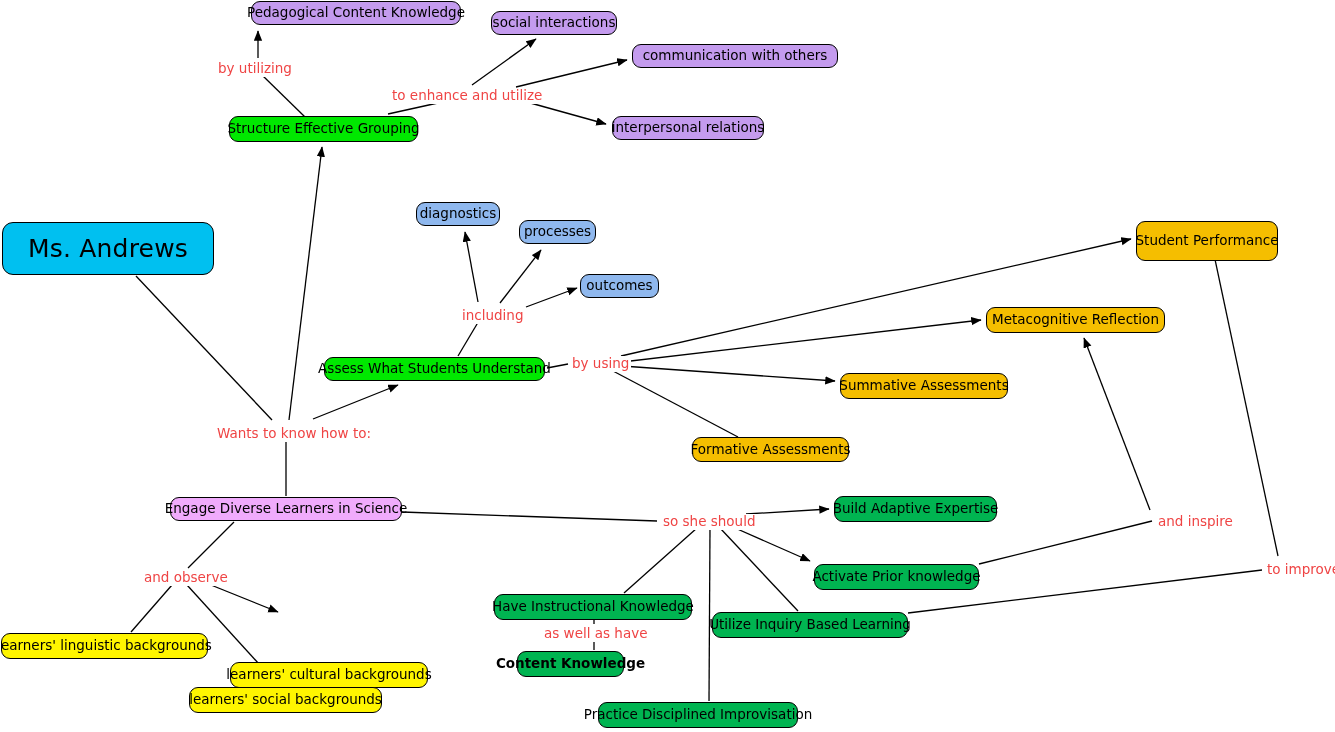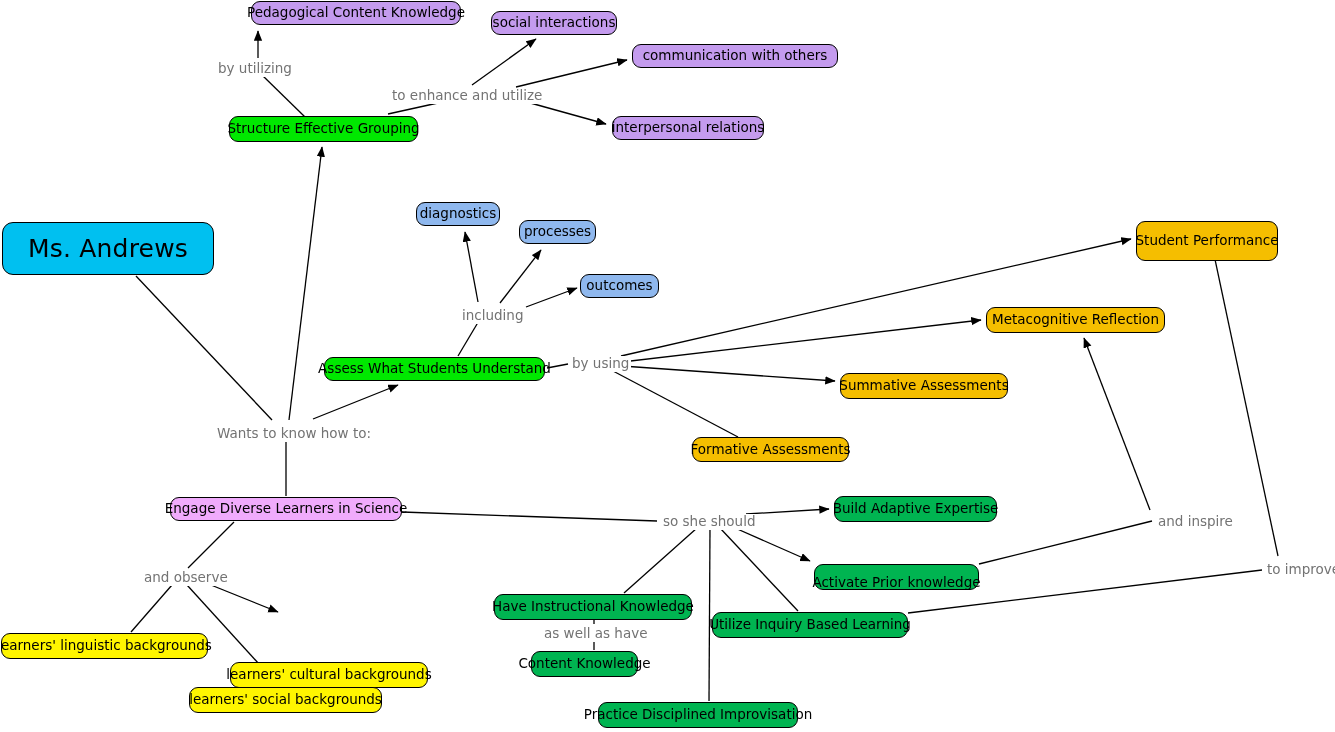--- a/index.html
+++ b/index.html
@@ -39,21 +39,21 @@
   }
   .node-root {
     border-radius: 11px;
     font-size: 25px;
     letter-spacing: 0.2px;
   }
   .node-std { font-size: 13.5px; }
   .linklabel {
     position: absolute;
     font-size: 13.5px;
-    color: #737373;
+    color: #ef4444;
     white-space: nowrap;
     background: #ffffff;
     line-height: 1;
     padding: 1px 2px;
     z-index: 6;
   }
 </style>
 </head>
 <body>
 
@@ -155,33 +155,33 @@
       </div>
       <div class="node node-std" style="left: 230px; top: 615px; width: 198px; height: 26px; background: rgb(255, 245, 0); margin-top: 47px;">
         <span>learners' cultural backgrounds</span>
       </div>
       <div class="node node-std" style="left: 189px; top: 687px; width: 193px; height: 26px; background: rgb(255, 245, 0);">
         <span>learners' social backgrounds</span>
       </div>
       <div class="node node-std" style="left: 494px; top: 594px; width: 198px; height: 26px; background: rgb(0, 180, 81);">
         <span>Have Instructional Knowledge</span>
       </div>
-      <div class="node node-std" style="left: 531px; top: 651px; width: 107px; height: 26px; background: rgb(0, 180, 81);">
+      <div class="node node-std" style="left: 517px; top: 651px; width: 107px; height: 26px; background: rgb(0, 180, 81); font-weight: bold;">
         <span>Content Knowledge</span>
       </div>
       <div class="node node-std" style="left: 598px; top: 702px; width: 200px; height: 26px; background: rgb(0, 180, 81);">
         <span>Practice Disciplined Improvisation</span>
       </div>
       <div class="node node-std" style="left: 712px; top: 612px; width: 196px; height: 26px; background: rgb(0, 180, 81);">
         <span>Utilize Inquiry Based Learning</span>
       </div>
       <div class="node node-std" style="left: 834px; top: 496px; width: 163px; height: 26px; background: rgb(0, 180, 81);">
         <span>Build Adaptive Expertise</span>
       </div>
-      <div class="node node-std" style="left: 814px; top: 564px; width: 165px; height: 26px; background: rgb(0, 180, 81); align-items: flex-end;">
+      <div class="node node-std" style="left: 814px; top: 564px; width: 165px; height: 26px; background: rgb(0, 180, 81);">
         <span>Activate Prior knowledge</span>
       </div>
     </div>
   <div id="label-layer">
       <div class="linklabel" style="left: 216px; top: 61px;">by utilizing</div>
       <div class="linklabel" style="left: 390px; top: 88px;">to enhance and utilize</div>
       <div class="linklabel" style="left: 460px; top: 308px;">including</div>
       <div class="linklabel" style="left: 215px; top: 426px;">Wants to know how to:</div>
       <div class="linklabel" style="left: 570px; top: 356px;">by using</div>
       <div class="linklabel" style="left: 142px; top: 570px;">and observe</div>

